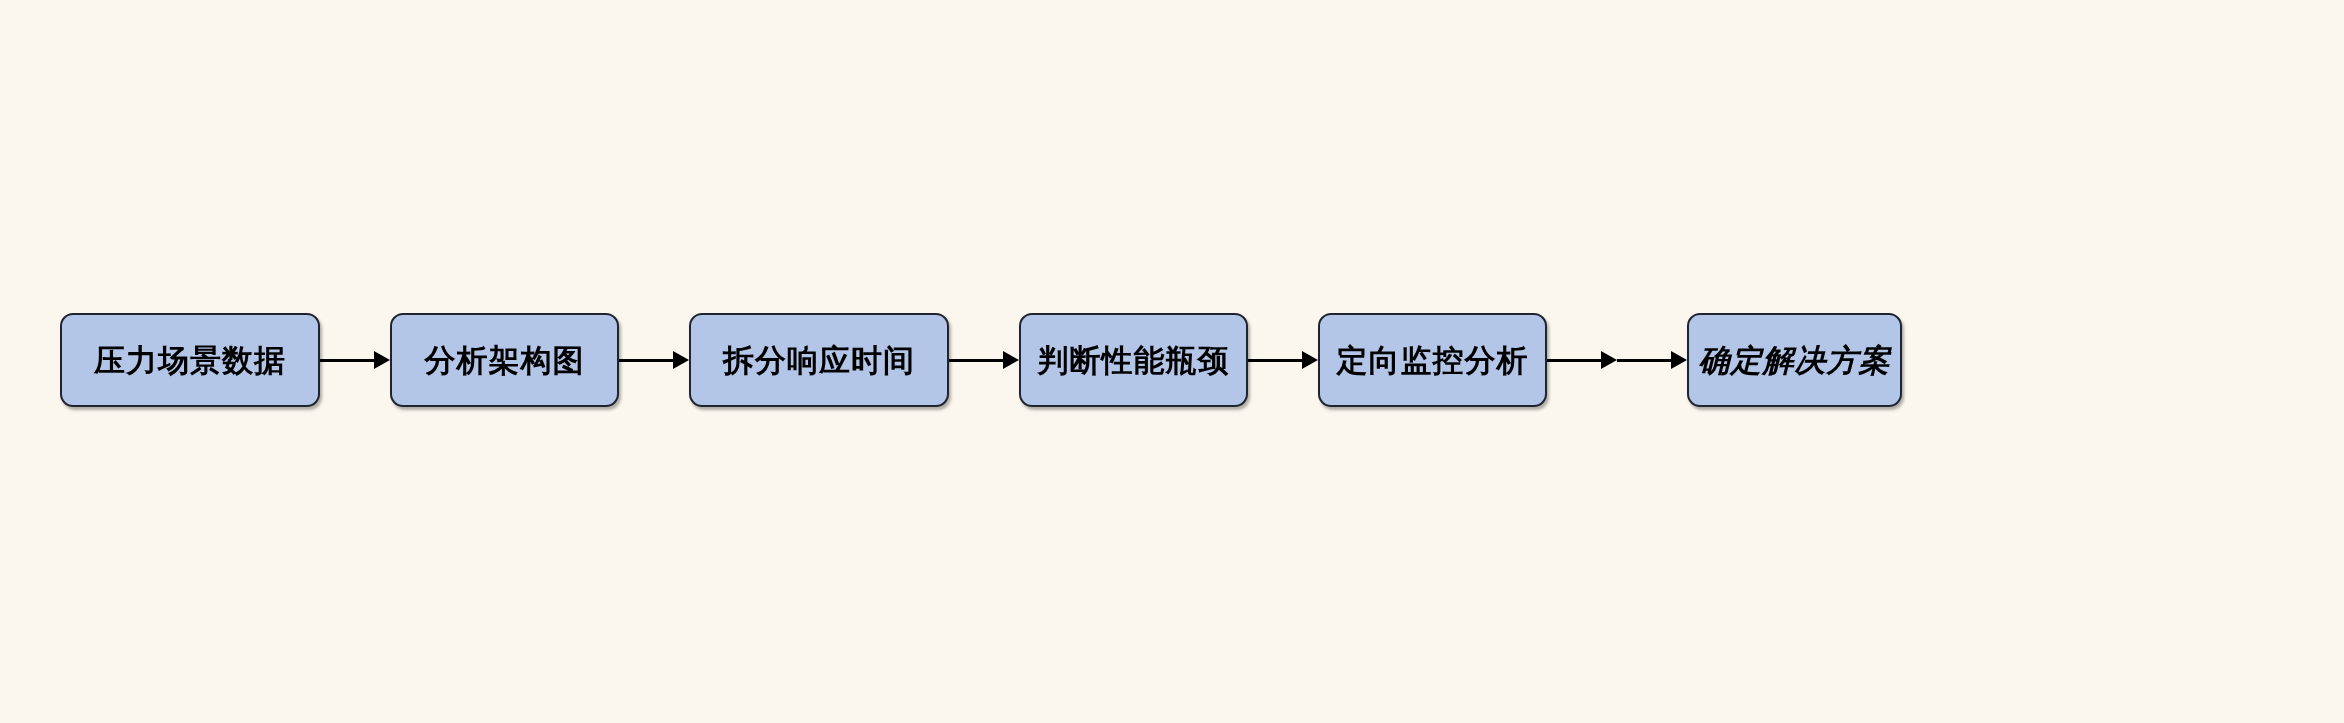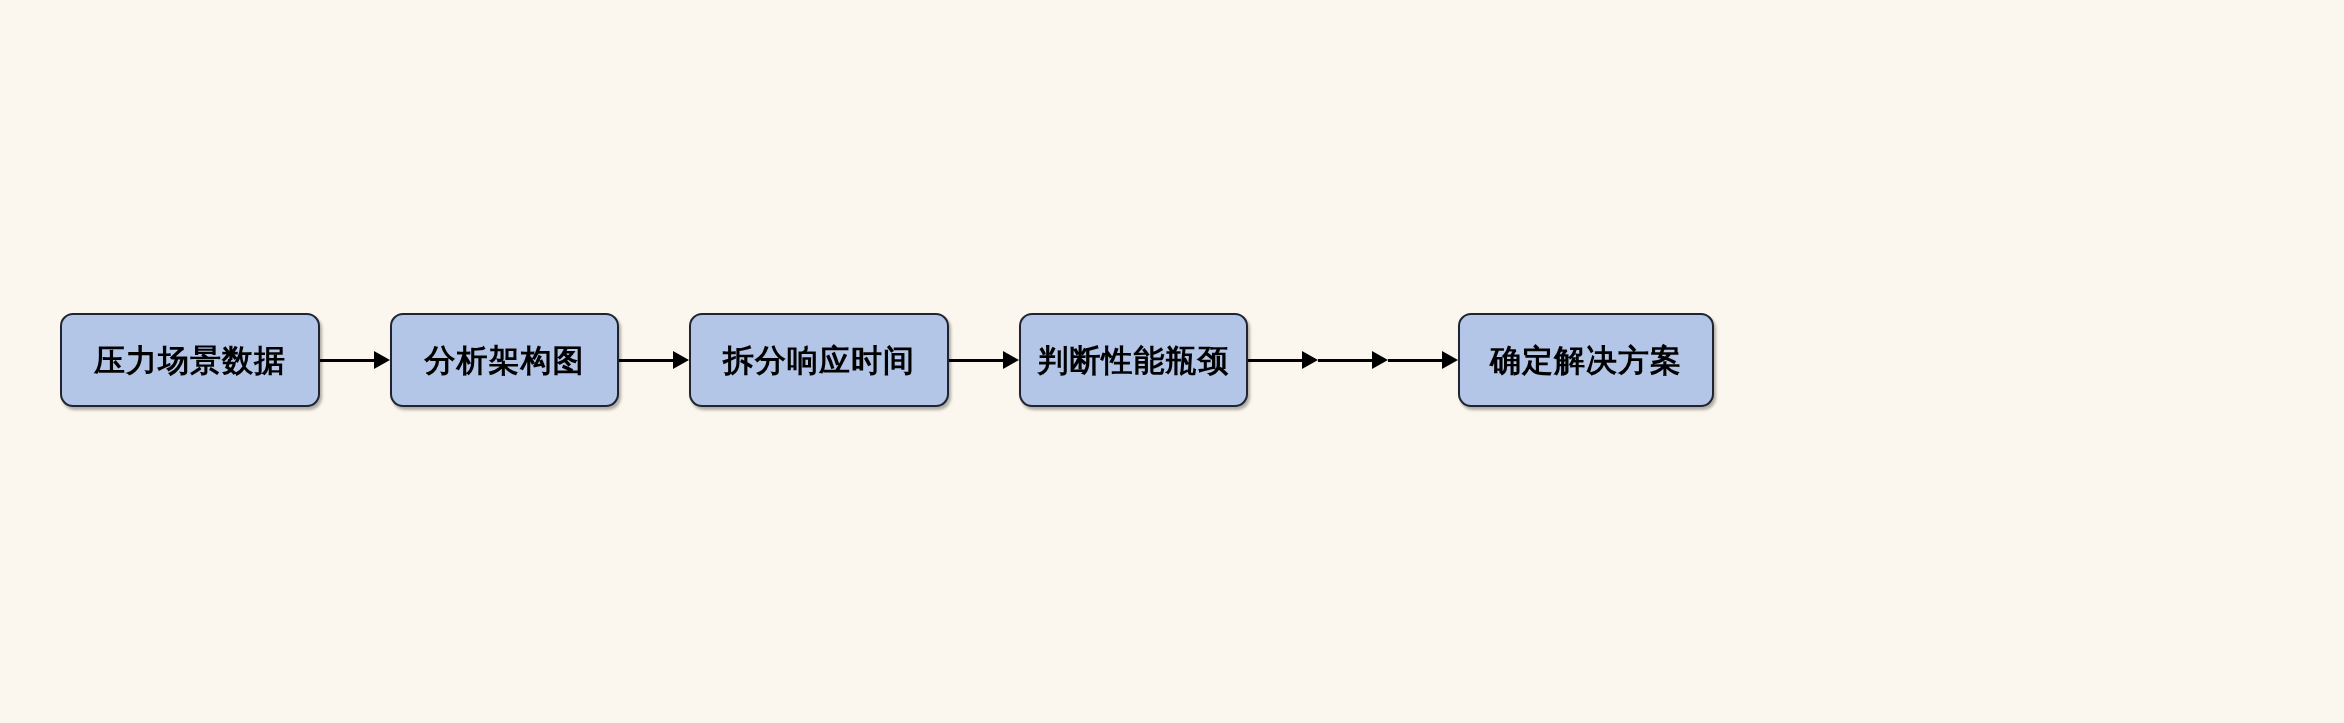--- a/index.html
+++ b/index.html
@@ -52,21 +52,21 @@
     color: #000000;
     letter-spacing: 1px;
     line-height: 1;
     white-space: nowrap;
     user-select: none;
   }
 
   
   .node-w260 { width: 260px; }
   .node-w255 { width: 229px; }
-  .node-w258 { width: 256px; }
+  .node-w258 { width: 215px; font-style: italic; }
 
   
   .connector {
     flex: none;
     width: 70px;
     height: 94px;
     position: relative;
   }
   .connector .arrow-line {
     position: absolute;
@@ -125,20 +125,23 @@
 
     <div class="node node-w255">
       <span class="node-label">判断性能瓶颈</span>
     </div>
 
     <div class="connector">
       <div class="arrow-line"></div>
       <div class="arrow-head"></div>
     </div>
 
+    <div class="node node-w255">
+      <span class="node-label">定向监控分析</span>
+    </div>
 
     <div class="connector">
       <div class="arrow-line"></div>
       <div class="arrow-head"></div>
     </div>
 
 
     <div class="connector">
       <div class="arrow-line"></div>
       <div class="arrow-head"></div>

